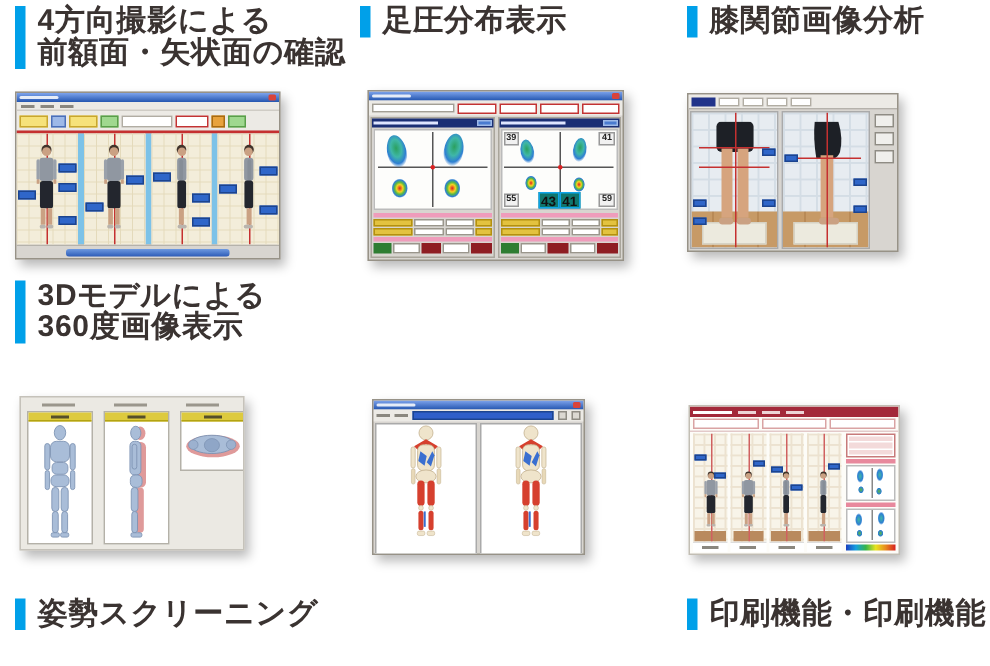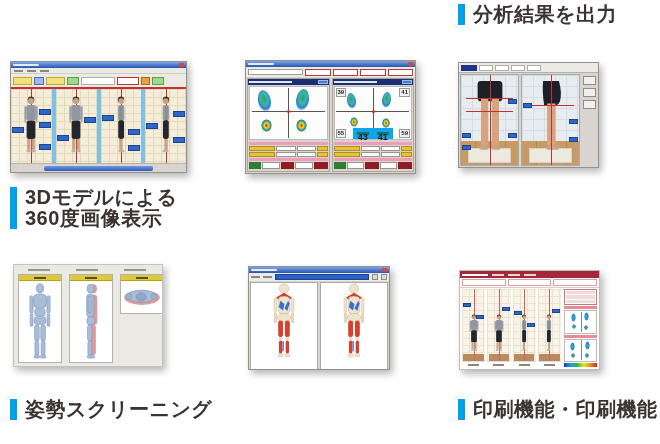--- a/index.html
+++ b/index.html
@@ -53,21 +53,21 @@
   .fp-hline{position:absolute;left:2%;right:2%;top:46%;height:1px;background:#555}
   .fp-vline{position:absolute;top:2%;bottom:2%;left:50%;width:1px;background:#555}
   .fp-dot{position:absolute;left:50%;top:46%;width:3px;height:3px;margin:-1px;border-radius:50%;background:#d22}
   .ff{position:absolute;width:13px;height:22px;border-radius:50%/55% 55% 45% 45%;display:block;
       background:radial-gradient(60% 60% at 50% 40%,#2ba05e 0%,#3fb7a8 45%,#2e7fd2 78%,rgba(46,127,210,0) 100%)}
   .fh{position:absolute;width:11px;height:13px;border-radius:50%;display:block;
       background:radial-gradient(closest-side,#e02020 0%,#f5d321 38%,#58b944 62%,#2e7fd2 86%,rgba(46,127,210,0) 100%)}
   .ff.sm{width:9px;height:16px}.fh.sm{width:8px;height:10px}
   .fp-num{position:absolute;font-size:6px;line-height:7px;font-weight:bold;color:#222;background:rgba(240,240,240,.95);border:1px solid #999;padding:0 1px}
   .fp-big{position:absolute;bottom:0;left:50%;transform:translateX(-50%);display:flex;z-index:3}
-  .fp-big b{min-width:13px;padding:0 1px;height:11px;background:#0f766e;border:4px solid #0ea5e9;font-size:9px;line-height:10px;font-weight:bold;color:#111;text-align:center}
+  .fp-big b{min-width:13px;padding:0 1px;height:11px;background:#0f766e;border:1px solid #0ea5e9;font-size:9px;line-height:10px;font-weight:bold;color:#111;text-align:center}
   .fp-tables{flex:0 0 30px}
   .fp-pink{display:block;height:3px;background:#ef9cbb;margin:1px 1px 0}
   .fp-row{display:flex;gap:1px;height:5px;margin:1px 1px 0}
   .fp-lab{flex:1.4;background:#e3c23f;border:1px solid #b39010;display:block}
   .fp-lab.s{flex:.5}
   .fp-val{flex:1;background:#fff;border:1px solid #9a968c;display:block}
   .fp-bot{display:flex;gap:1px;height:7px;margin:1px}
   .c-green{flex:.8;background:#2e7d32;display:block}
   .c-white{flex:1;background:#fff;border:1px solid #9a968c;display:block}
   .c-dred{flex:.9;background:#8e1d22;display:block}
@@ -234,27 +234,37 @@
     <rect x="9.6" y="61.5" width="3.6" height="14" rx="1.8" fill="#d6402e"></rect>
     <rect x="16.8" y="61.5" width="3.6" height="14" rx="1.8" fill="#d6402e"></rect>
     <rect x="13.4" y="62" width="1.4" height="11" fill="#3a6fd0"></rect>
     <rect x="8.8" y="76" width="5.4" height="3.2" rx="1.3" fill="#efe4cb" stroke="#c6b492" stroke-width="0.4"></rect>
     <rect x="15.8" y="76" width="5.4" height="3.2" rx="1.3" fill="#efe4cb" stroke="#c6b492" stroke-width="0.4"></rect>
   </symbol>
 </svg>
 
 <div class="sheet">
 
+  <div class="heading" style="left:10px;top:4px">
+    <span class="bar"></span>
+    <span class="lines">
+      <span>4方向撮影による</span>
+      <span>前額面・矢状面の確認</span>
+    </span>
+  </div>
   <div class="heading" style="left:240px;top:4px">
     <span class="bar"></span>
+    <span class="lines">
+      <span>足圧分布表示</span>
+    </span>
   </div>
   <div class="heading" style="left:458px;top:4px">
     <span class="bar"></span>
     <span class="lines">
-      <span>分析結果を出力</span>
+      <span>膝関節画像分析</span>
     </span>
   </div>
 
   <div class="shot" style="left:10px;top:61px;width:177px;height:112px">
     <div class="titlebar">
       <i class="tb-dash"></i>
       <i class="tb-x"></i>
     </div>
     <div class="menurow">
       <i class="mdash"></i>

